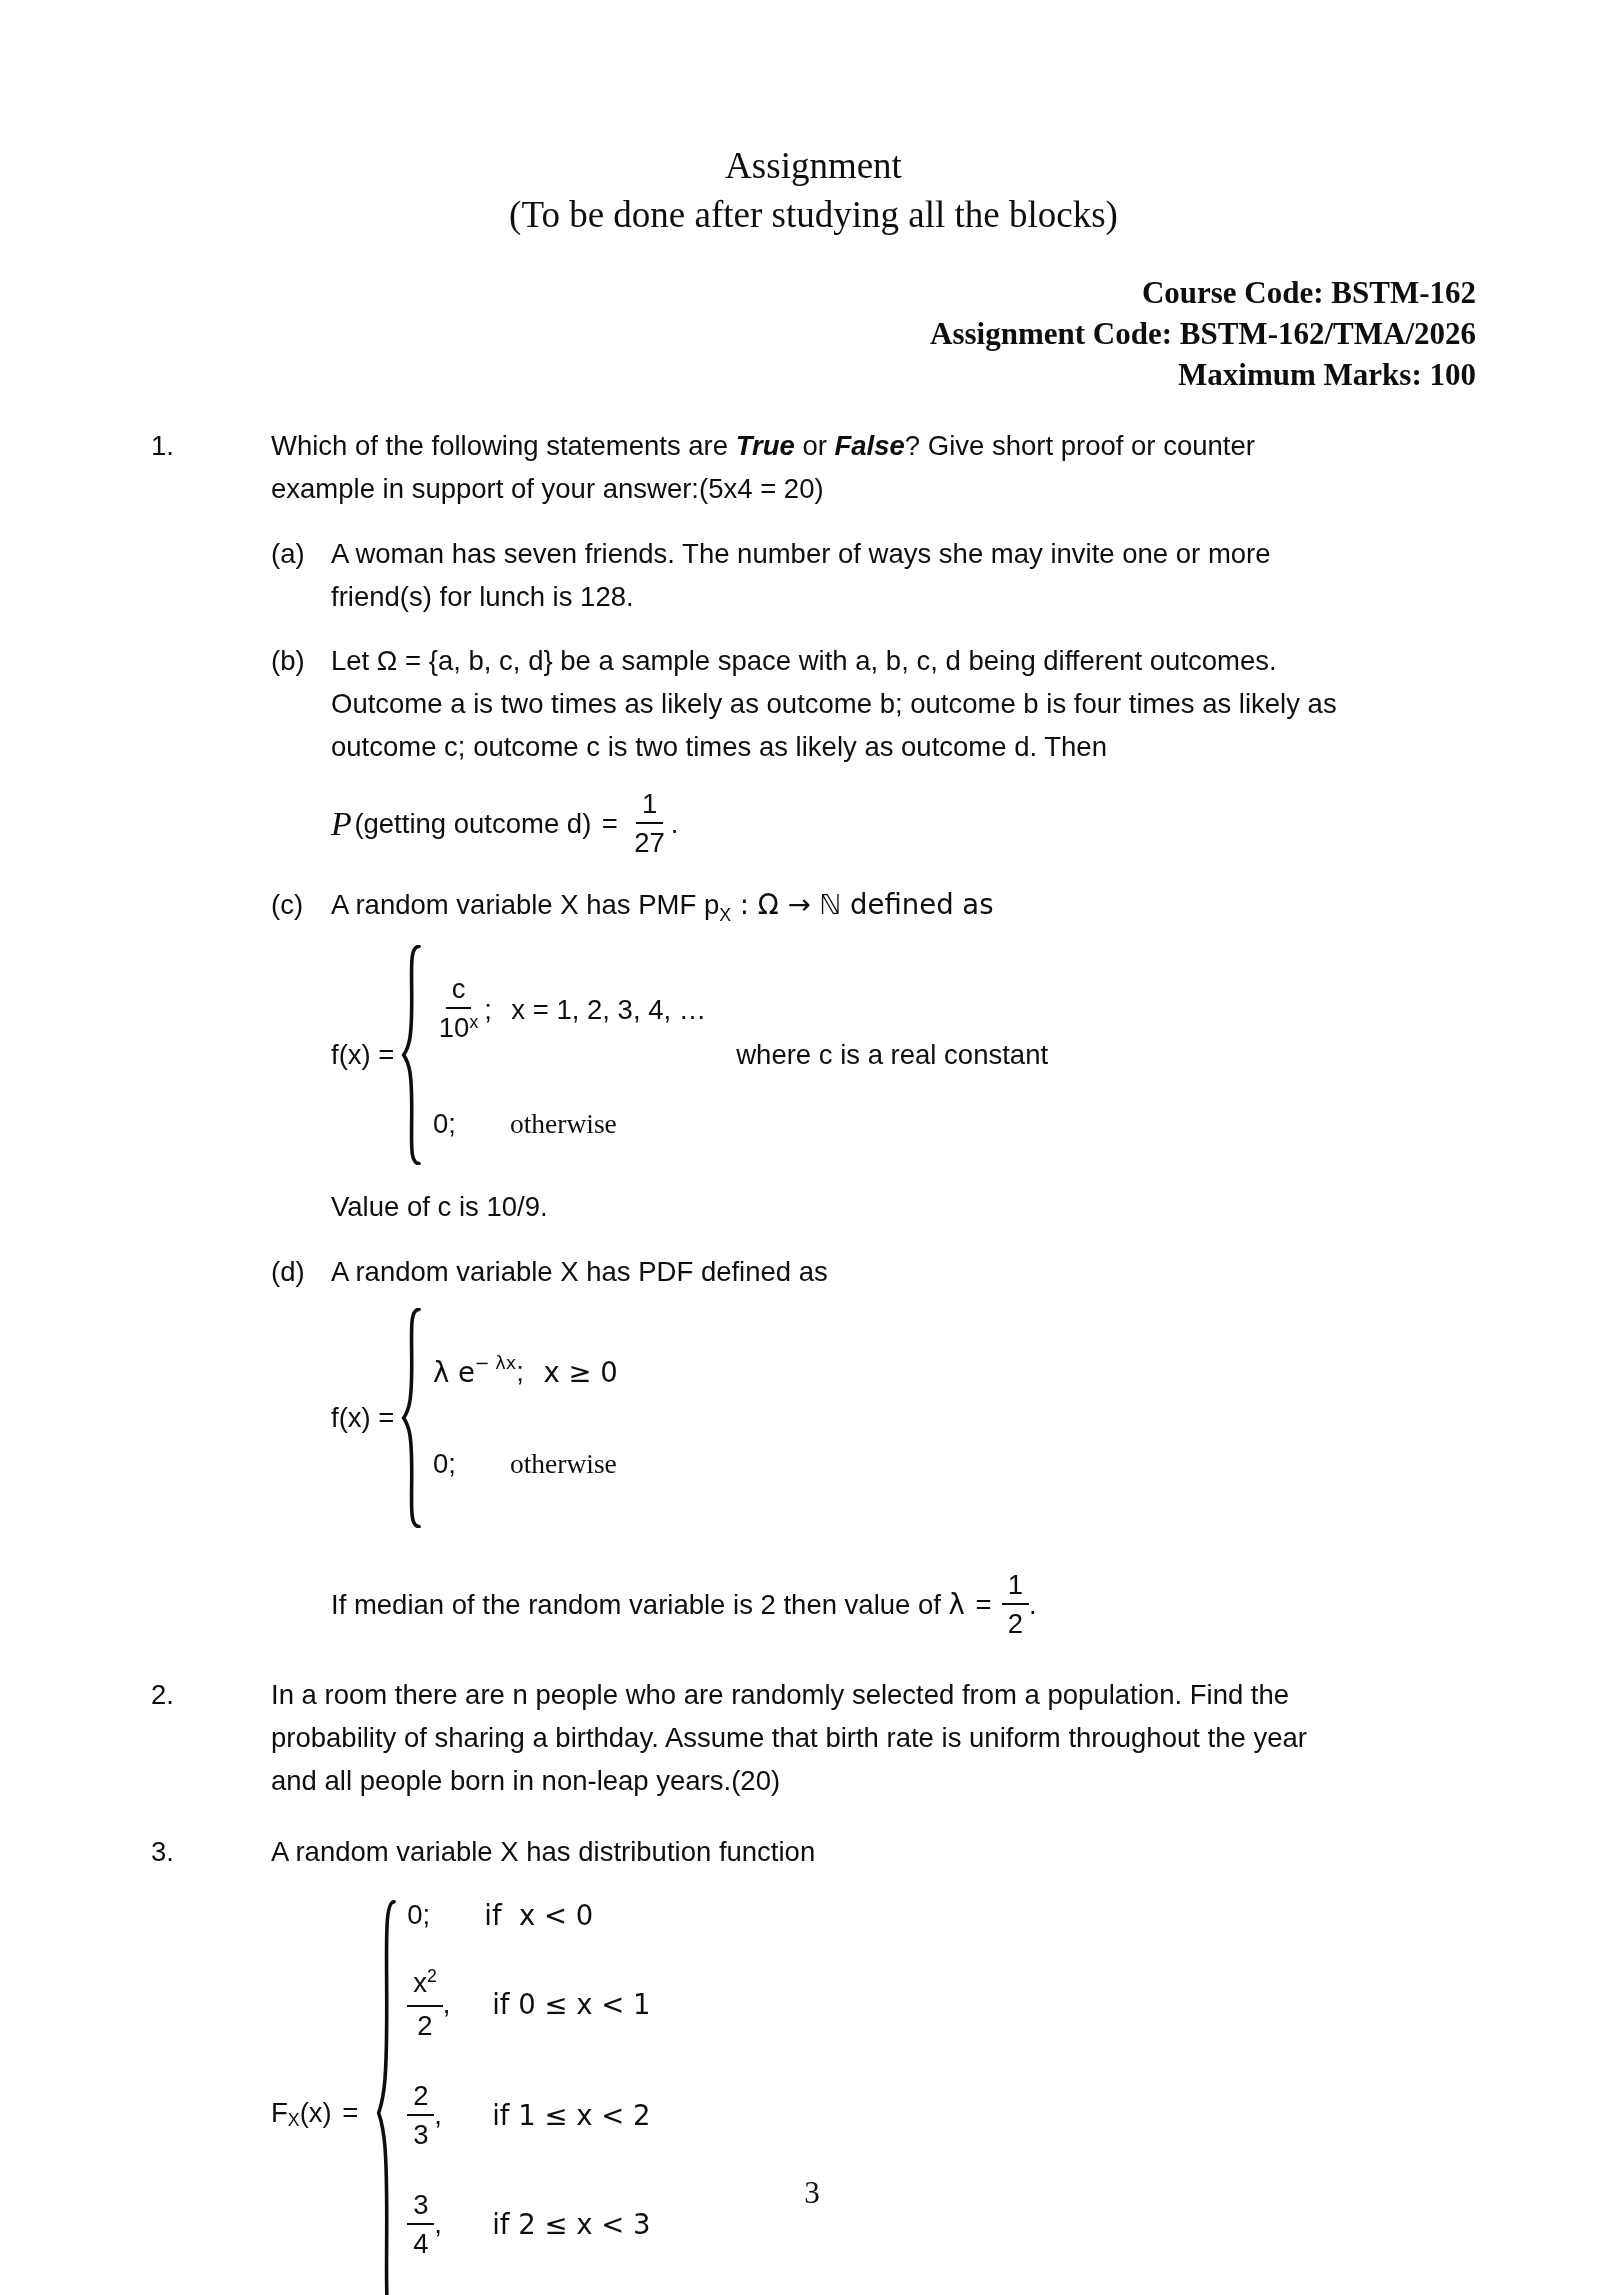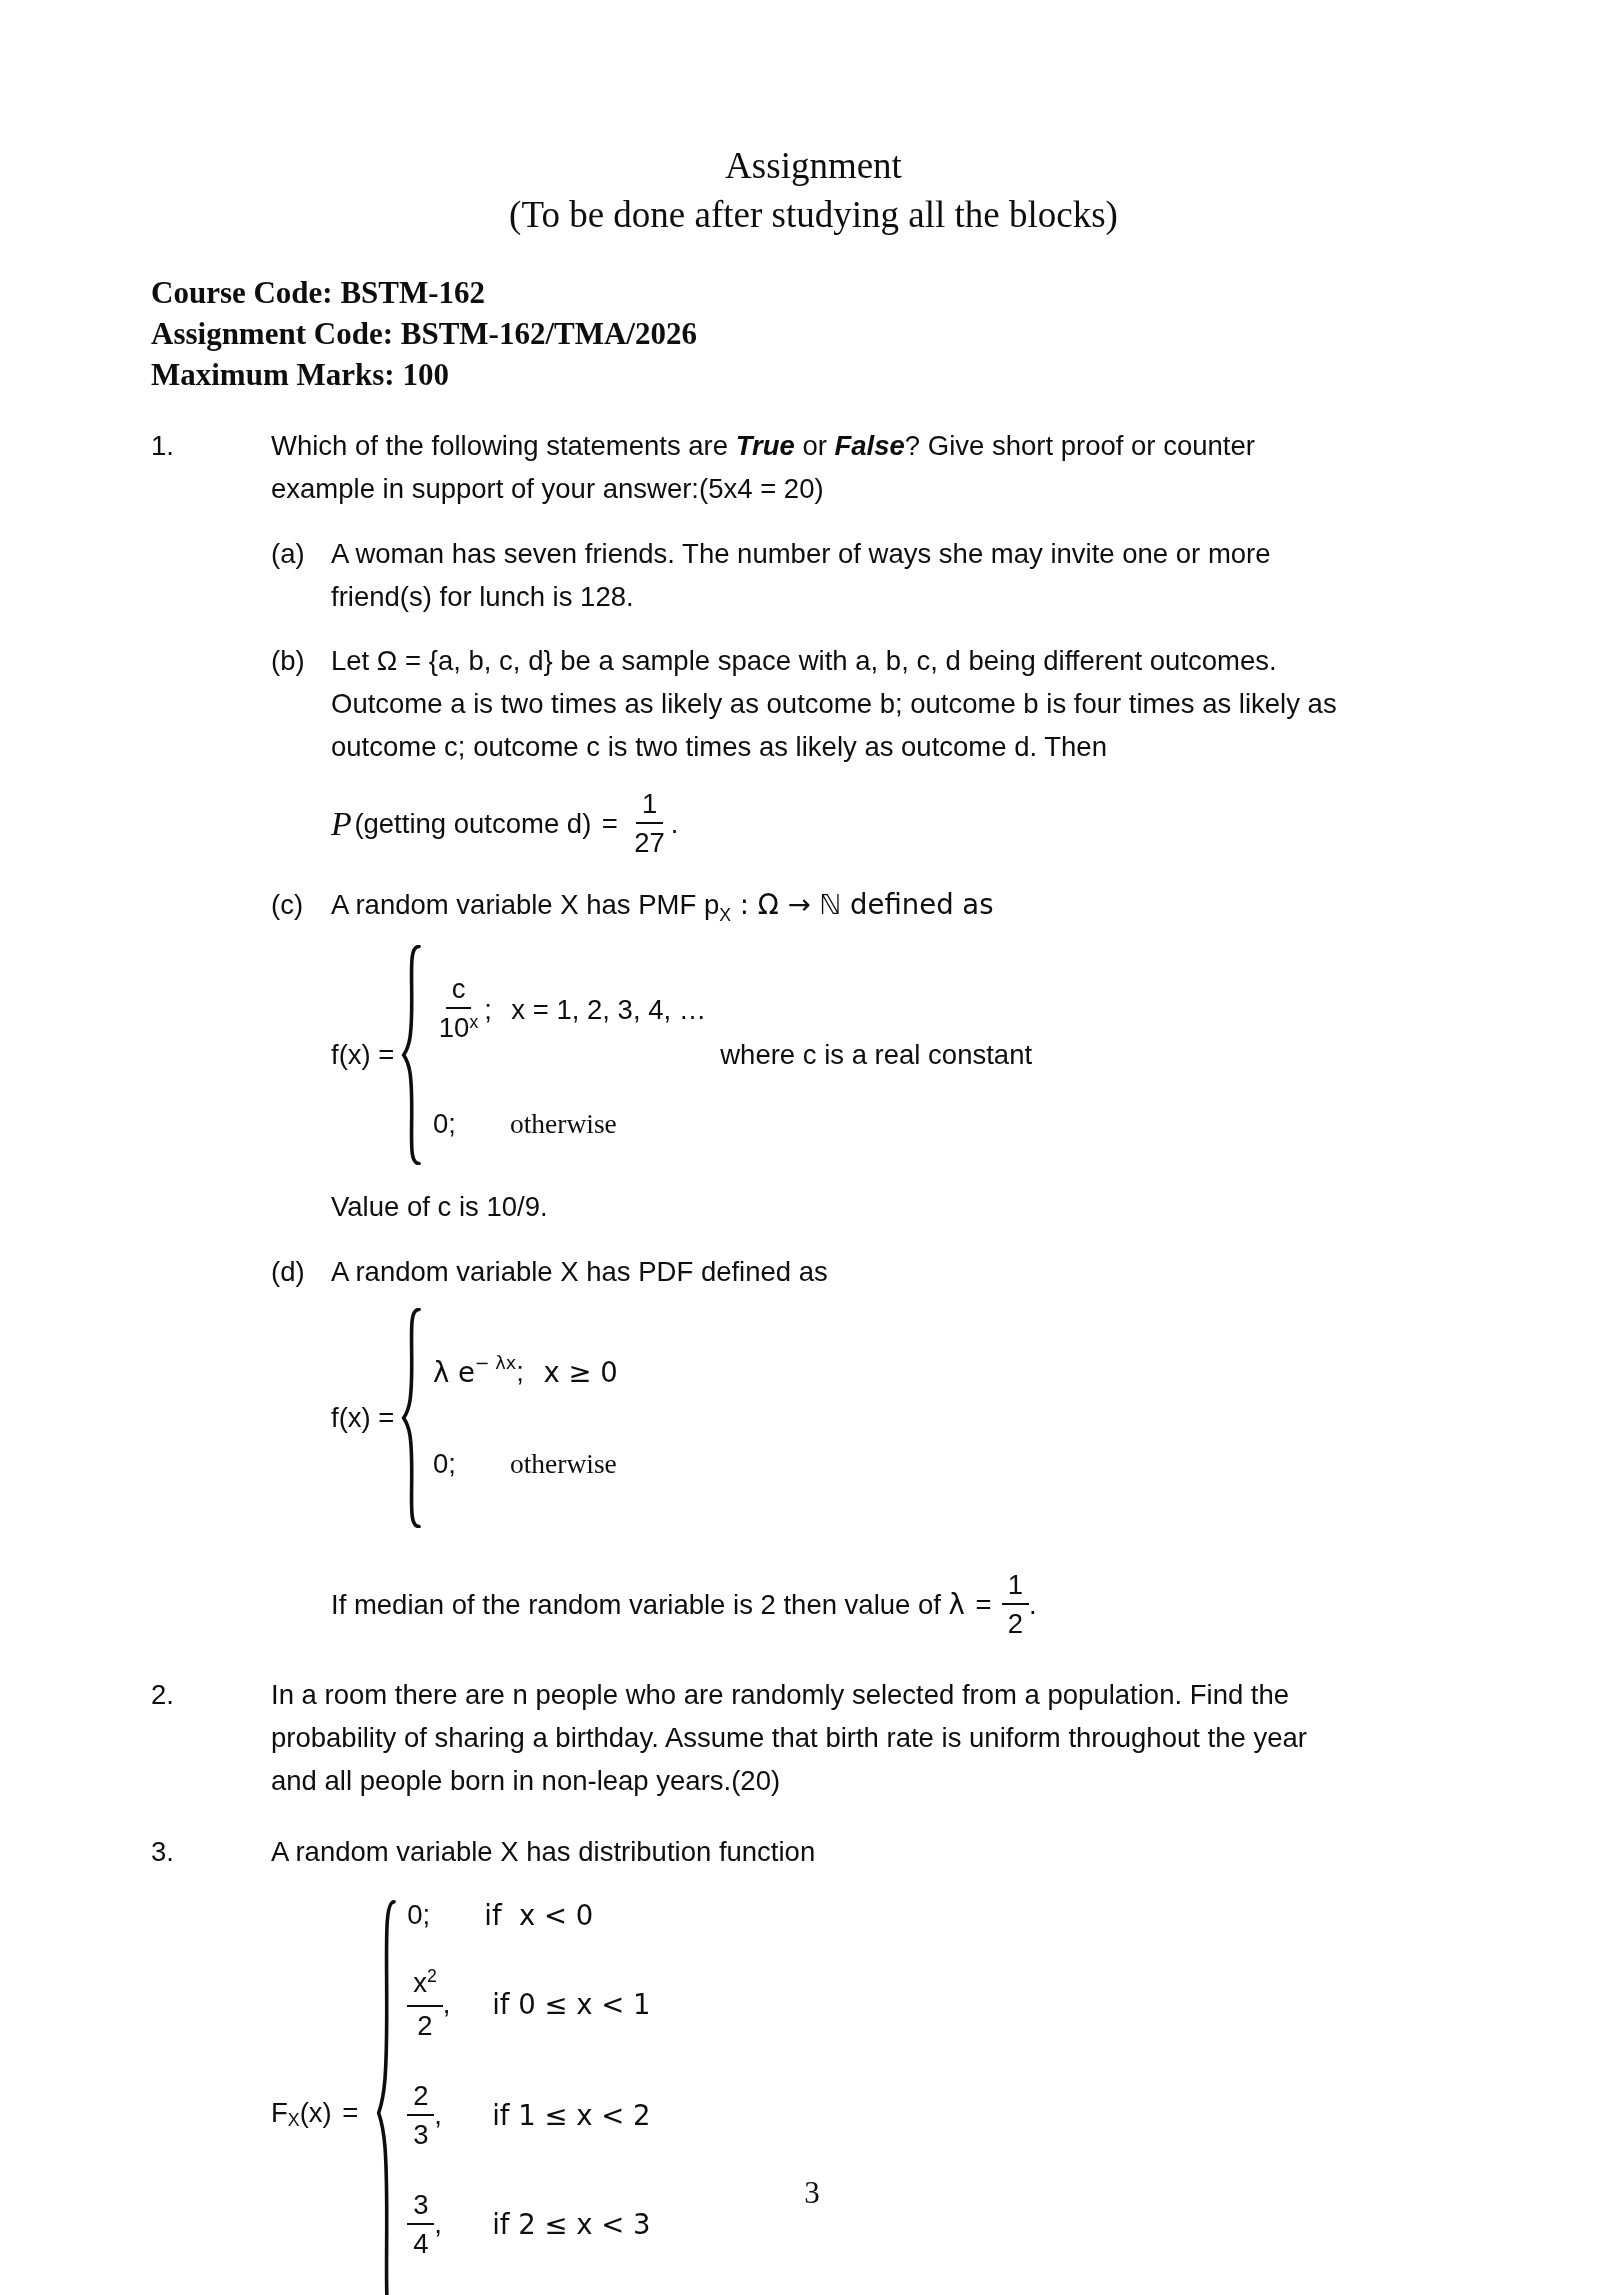--- a/index.html
+++ b/index.html
@@ -21,21 +21,21 @@
   .mathsym{font-family:"DejaVu Sans","Liberation Sans",sans-serif;}
 
   .title{
     text-align:center;
     font-family:"Liberation Serif","DejaVu Serif",serif;
     font-weight:normal;
     font-size:37px;line-height:49px;
   }
   .meta{
     margin-top:33px;
-    text-align:left;
+    text-align:right;
     font-family:"Liberation Serif","DejaVu Serif",serif;
     font-weight:bold;
     font-size:31px;line-height:41px;
   }
 
   .q{display:flex;}
   .q1{margin-top:29px;}
   .q2{margin-top:31px;}
   .q3{margin-top:27.5px;}
   .q-num{width:120px;flex-shrink:0;line-height:43px;}
@@ -62,21 +62,21 @@
 
   
   .pw{display:flex;align-items:center;margin-top:15.7px;}
   .pw-lhs{display:flex;align-items:center;white-space:pre;margin-right:6px;}
   .pw-brace{align-self:stretch;width:22px;margin-right:10.5px;flex-shrink:0;}
   .pw-brace svg{width:100%;height:100%;display:block;}
   .pw-cases{display:flex;flex-direction:column;justify-content:center;}
   .case-row{display:flex;align-items:center;white-space:pre;}
   .case-val{display:inline-flex;align-items:center;min-width:77px;}
   .case-cond{margin-left:19.6px;}
-  .pw-note{align-self:center;margin-left:14px;white-space:pre;}
+  .pw-note{align-self:center;margin-left:30px;white-space:pre;}
 
   .gap-c .case-row + .case-row{margin-top:58px;}
   .gap-d .case-row + .case-row{margin-top:60px;}
   .gap-fx .case-row + .case-row{margin-top:33px;}
   .fx-cond{margin-left:7.9px;}
 
   .conclusion{margin-top:19.6px;}
   .concl-flex{display:flex;align-items:center;line-height:37px;white-space:pre;margin-top:38px;}
 
   .pageno{

